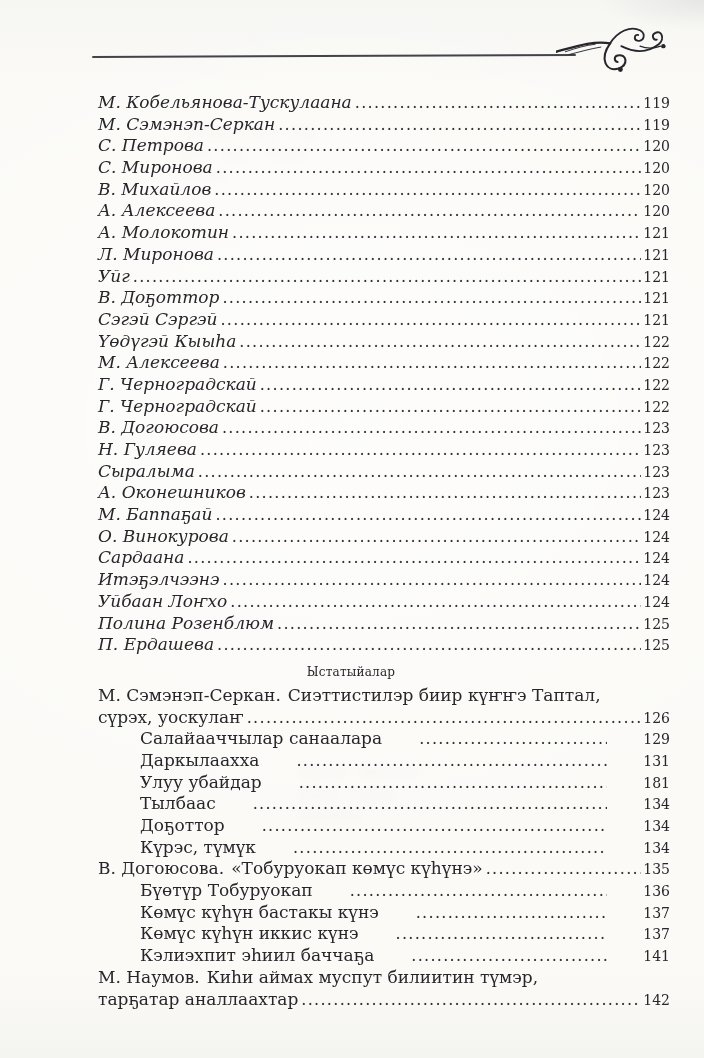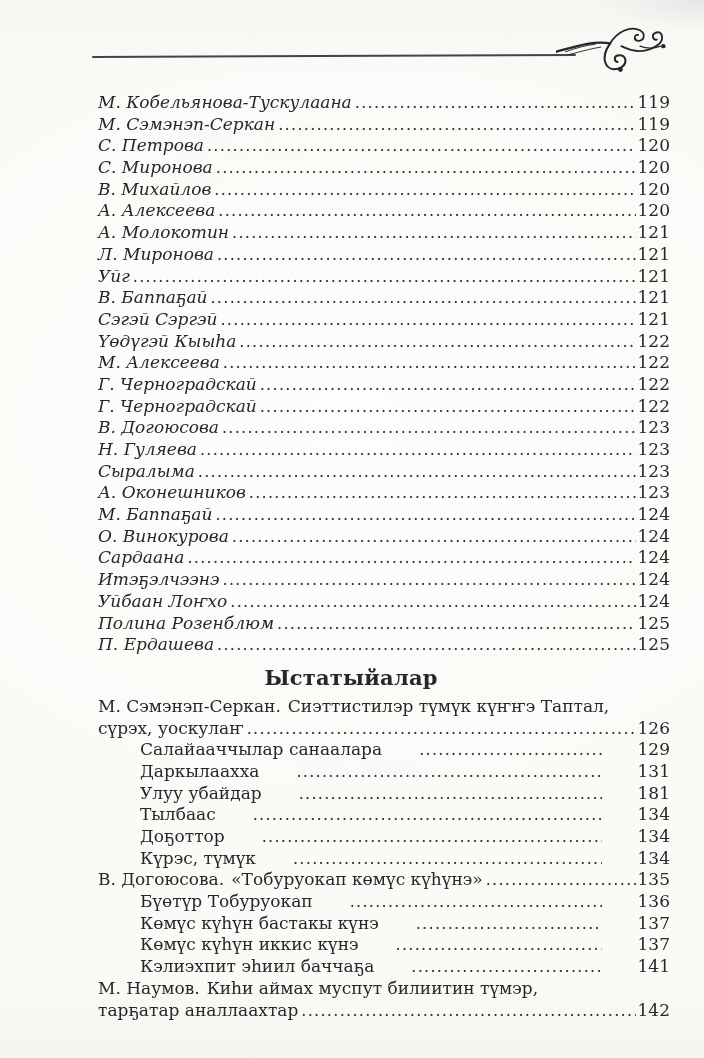--- a/index.html
+++ b/index.html
@@ -29,23 +29,23 @@
   .row{display:flex;align-items:baseline;height:21.7px;font-size:17px;}
   .row .t{white-space:nowrap;padding-right:3px;}
   .it{font-style:italic;}
   .author{white-space:nowrap;padding-right:7px;}
   .indent{padding-left:42px;gap:34px;}
   .dots{flex:1;overflow:hidden;white-space:nowrap;min-width:14px;
     color:#2e2e34;}
   .dots::after{
     content:"....................................................................................................................................................";
     font-size:16px;letter-spacing:1.3px;}
-  .pg{white-space:nowrap;padding-left:2px;font-size:17px;}
+  .pg{white-space:nowrap;padding-left:2px;font-size:14px;}
   .section-heading{
-    margin:9px 0 6px;text-align:center;font-weight:bold;font-size:21px;
+    margin:9px 0 6px;text-align:center;font-weight:normal;font-size:12px;
     letter-spacing:.2px;transform:translateX(-33px);}
   .articles{margin-top:0;}
   .folio{position:absolute;left:98px;top:1016px;width:572px;text-align:center;
     font-size:21.5px;letter-spacing:1px;transform:translateX(4px);}
 </style>
 </head>
 <body>
 
 <div class="page">
 
@@ -112,21 +112,21 @@
           <span class="t it">Л. Миронова</span>
           <span class="dots"></span>
           <span class="pg">121</span>
         </div>
         <div class="row">
           <span class="t it">Уйг</span>
           <span class="dots"></span>
           <span class="pg">121</span>
         </div>
         <div class="row">
-          <span class="t it">В. Баппаҕай</span>
+          <span class="t it">В. Доҕоттор</span>
           <span class="dots"></span>
           <span class="pg">121</span>
         </div>
         <div class="row">
           <span class="t it">Сэгэй Сэргэй</span>
           <span class="dots"></span>
           <span class="pg">121</span>
         </div>
         <div class="row">
           <span class="t it">Үөдүгэй Кыыһа</span>
@@ -201,21 +201,21 @@
         <div class="row">
           <span class="t it">П. Ердашева</span>
           <span class="dots"></span>
           <span class="pg">125</span>
         </div>
       </div>
     <div class="section-heading">Ыстатыйалар</div>
     <div id="articles-list" class="articles">
         <div class="row">
           <span class="author">М. Сэмэнэп-Серкан.</span>
-          <span class="t">Сиэттистилэр түмүк күҥҥэ Таптал,</span>
+          <span class="t">Сиэттистилэр биир күҥҥэ Таптал,</span>
         </div>
         <div class="row">
           <span class="t">сүрэх, уоскулаҥ</span>
           <span class="dots"></span>
           <span class="pg">126</span>
         </div>
         <div class="row indent">
           <span class="t">Салайааччылар санаалара</span>
           <span class="dots"></span>
           <span class="pg">129</span>

